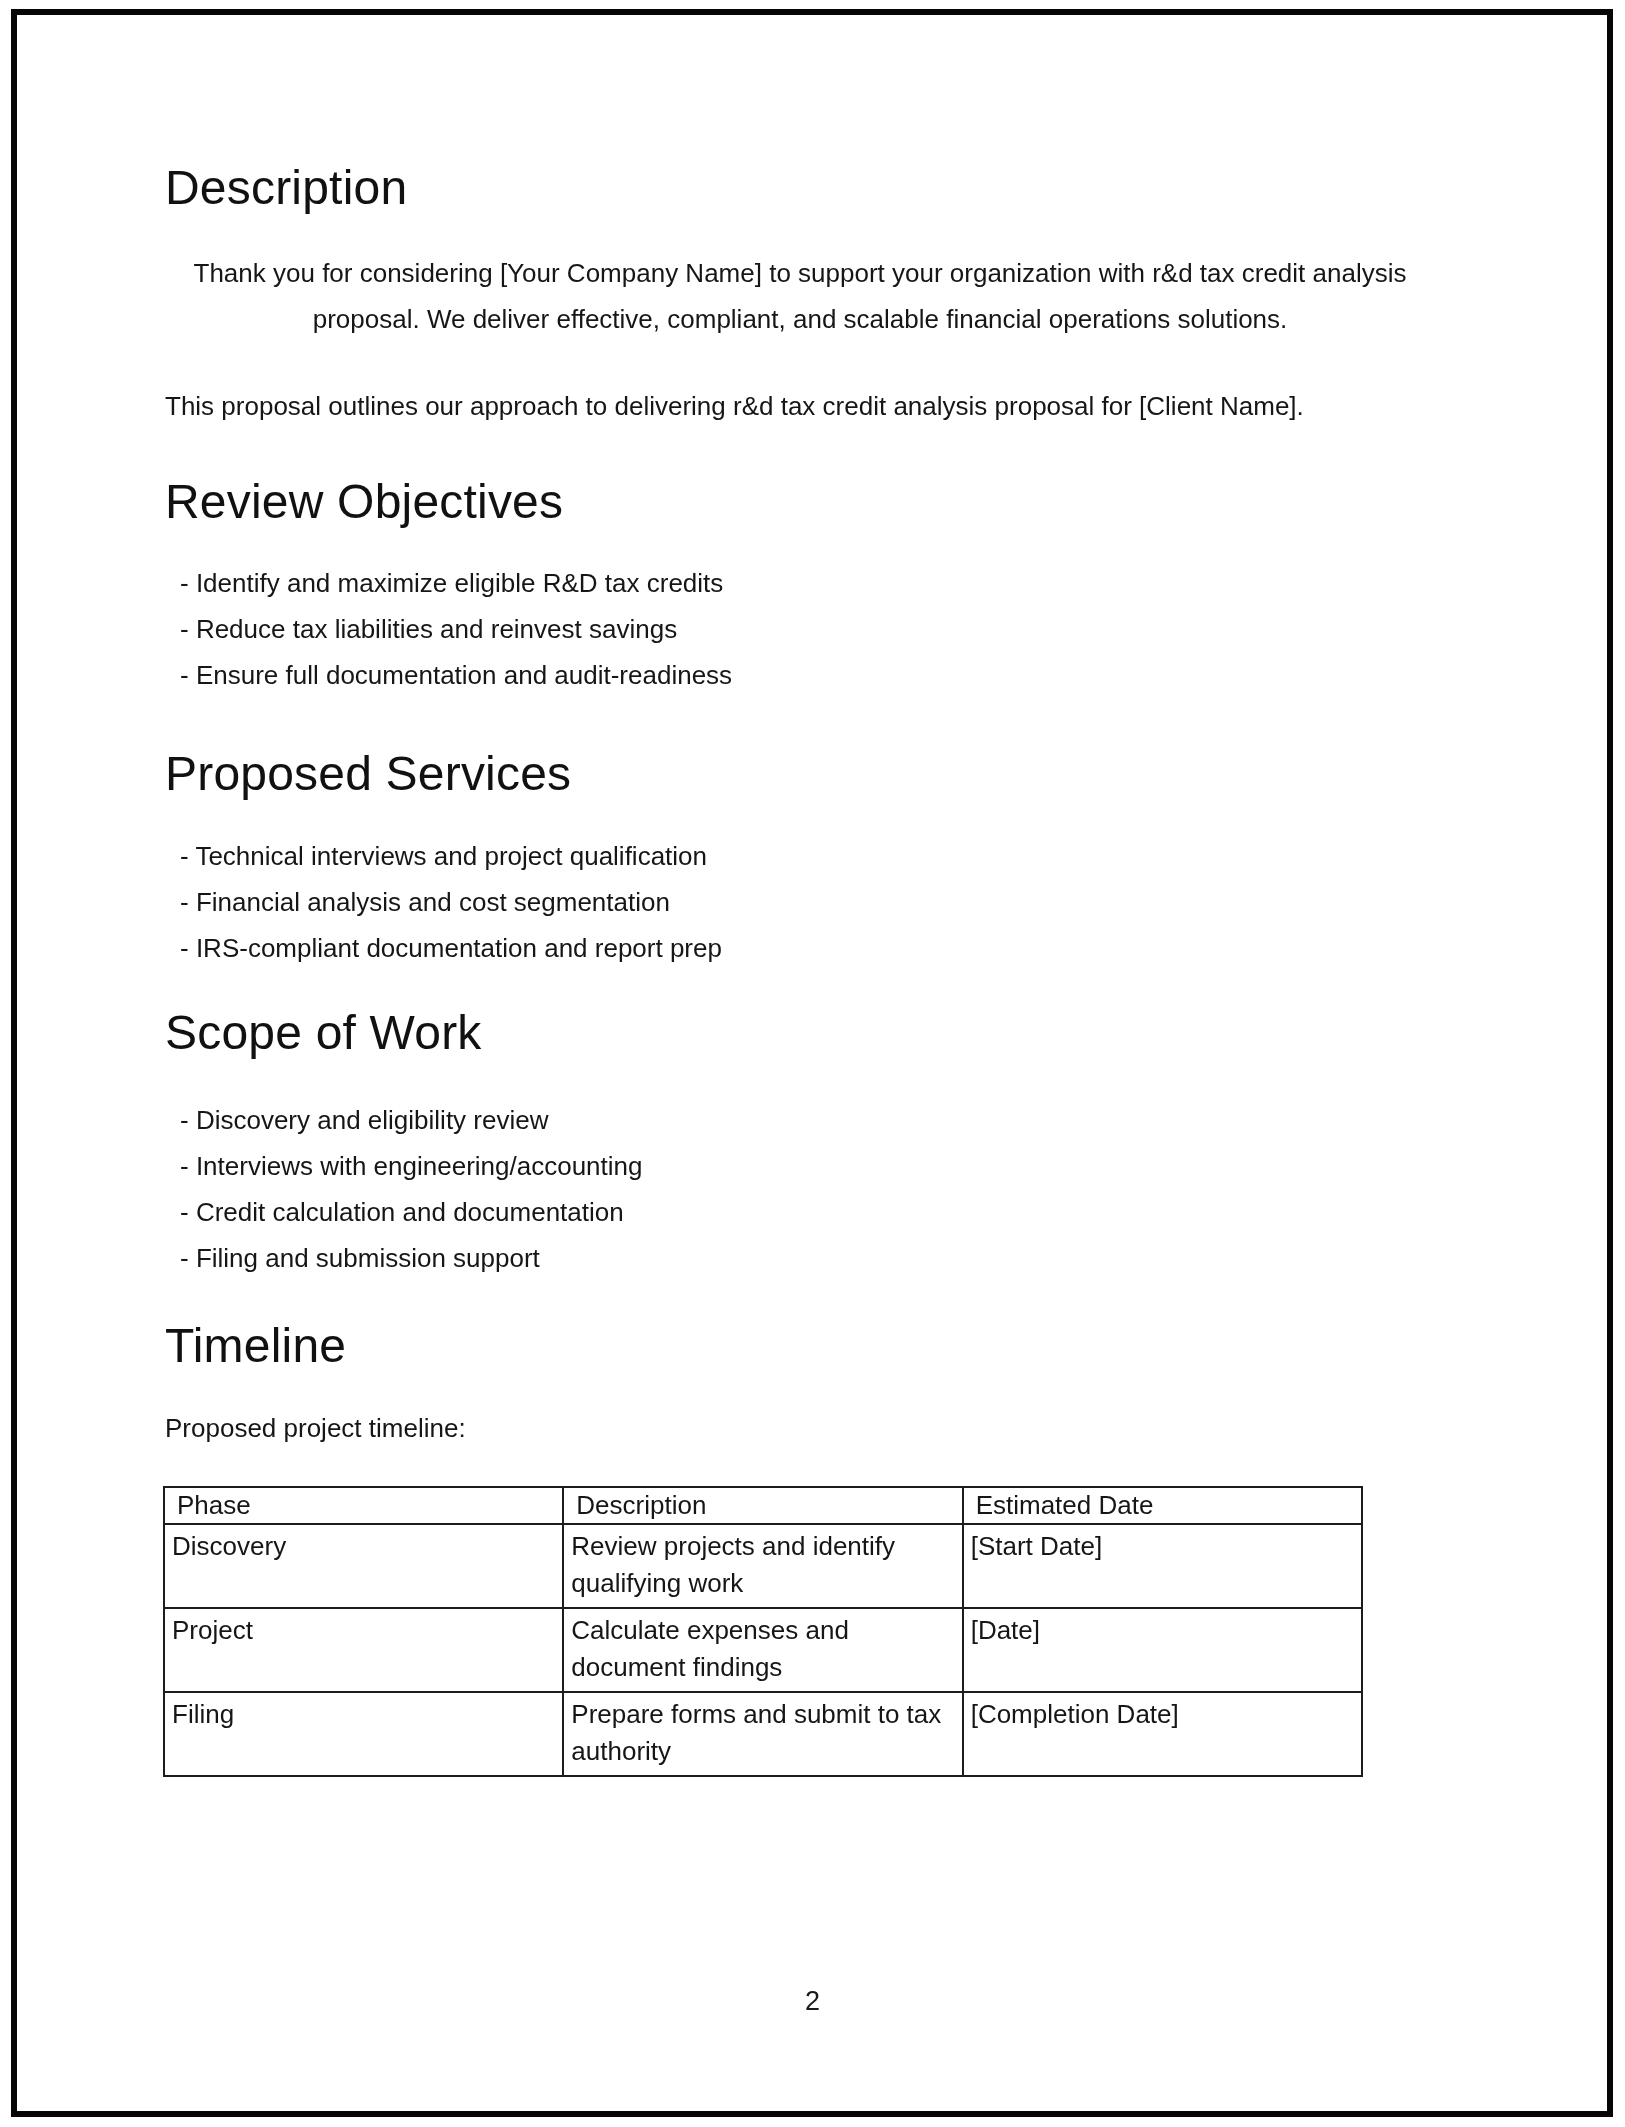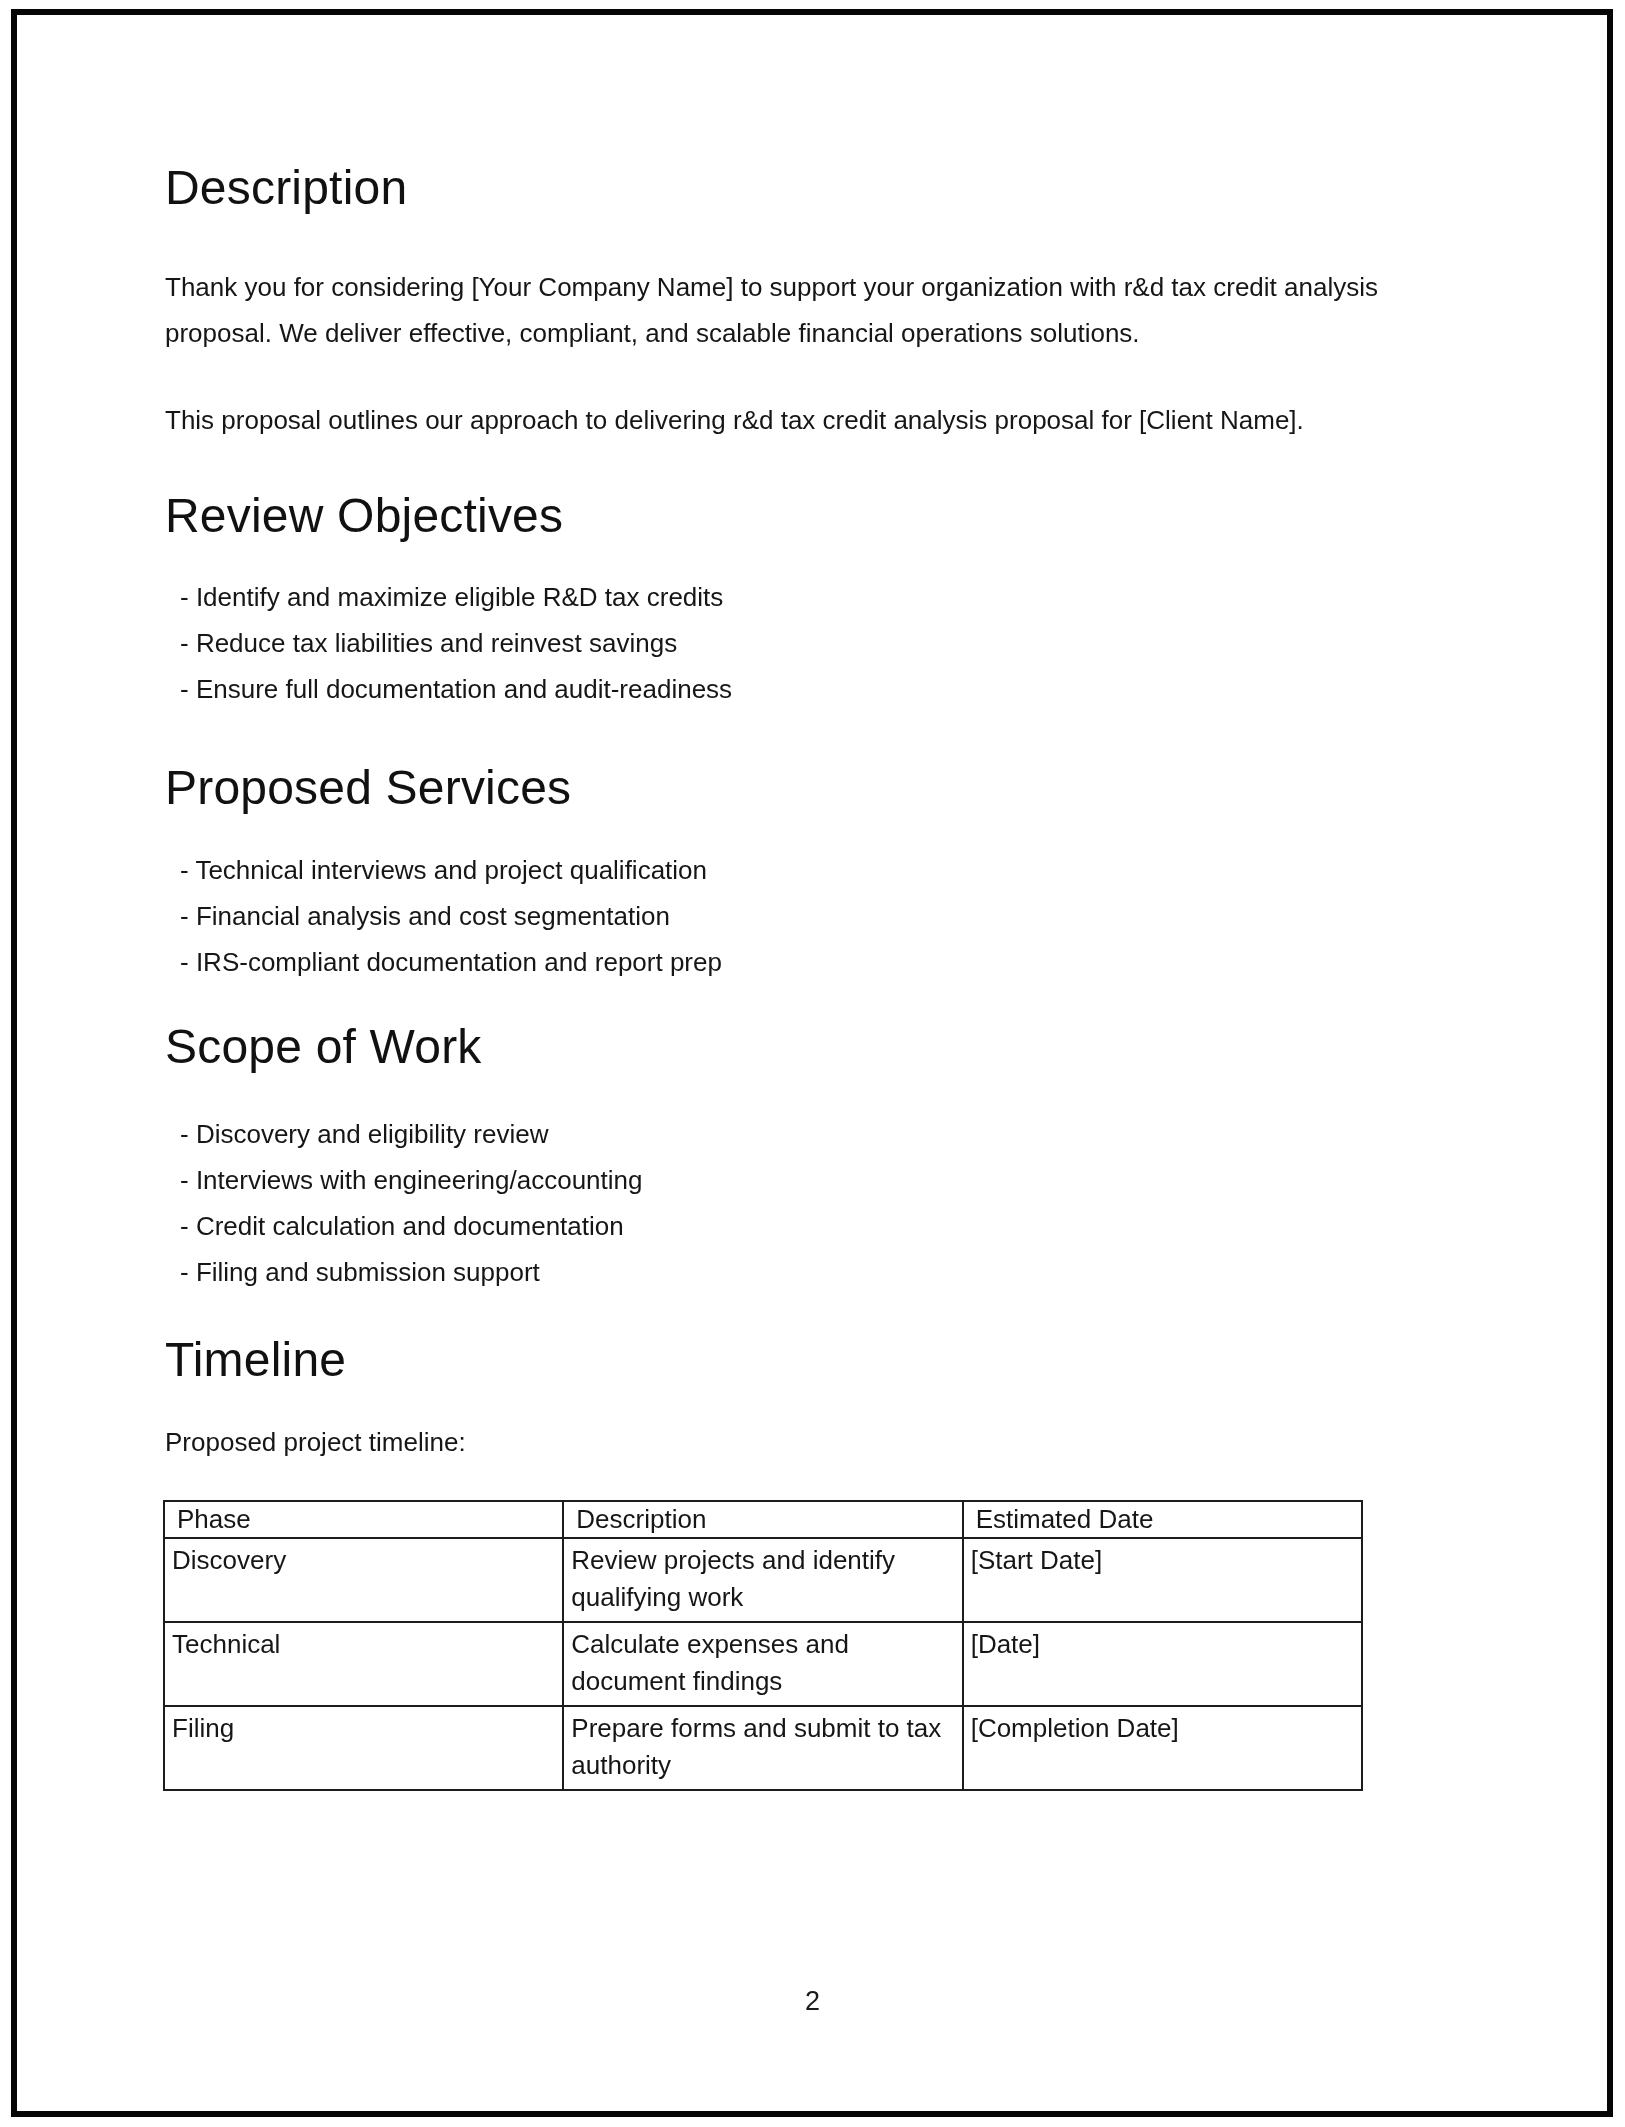--- a/index.html
+++ b/index.html
@@ -34,21 +34,21 @@
     font-size:26px;
     line-height:46px;
     margin:0;
   }
   .bullet-list { margin:15px; }
   .bullet-line {
     font-size:26px;
     line-height:46px;
   }
   #h-intro   { margin-top:160px; }
-  #p-intro-1 { margin-top:49px; }
+  #p-intro-1 { margin-top:35px;text-align:center; }
   #p-intro-2 { margin-top:41px; }
   #h-objectives { margin-top:45px; }
   #list-objectives { margin-top:31px; }
   #h-services { margin-top:48px; }
   #list-services { margin-top:32px; }
   #h-scope { margin-top:34px; }
   #list-scope { margin-top:37px; }
   #h-timeline { margin-top:37px; }
   #p-timeline-lead { margin-top:32px; }
   table.timeline {
@@ -129,21 +129,21 @@
         <th>Estimated Date</th>
       </tr>
     </thead>
     <tbody>
       <tr>
         <td>Discovery</td>
         <td>Review projects and identify qualifying work</td>
         <td>[Start Date]</td>
       </tr>
       <tr>
-        <td>Technical</td>
+        <td>Project</td>
         <td>Calculate expenses and document findings</td>
         <td>[Date]</td>
       </tr>
       <tr>
         <td>Filing</td>
         <td>Prepare forms and submit to tax authority</td>
         <td>[Completion Date]</td>
       </tr>
     </tbody>
   </table>

